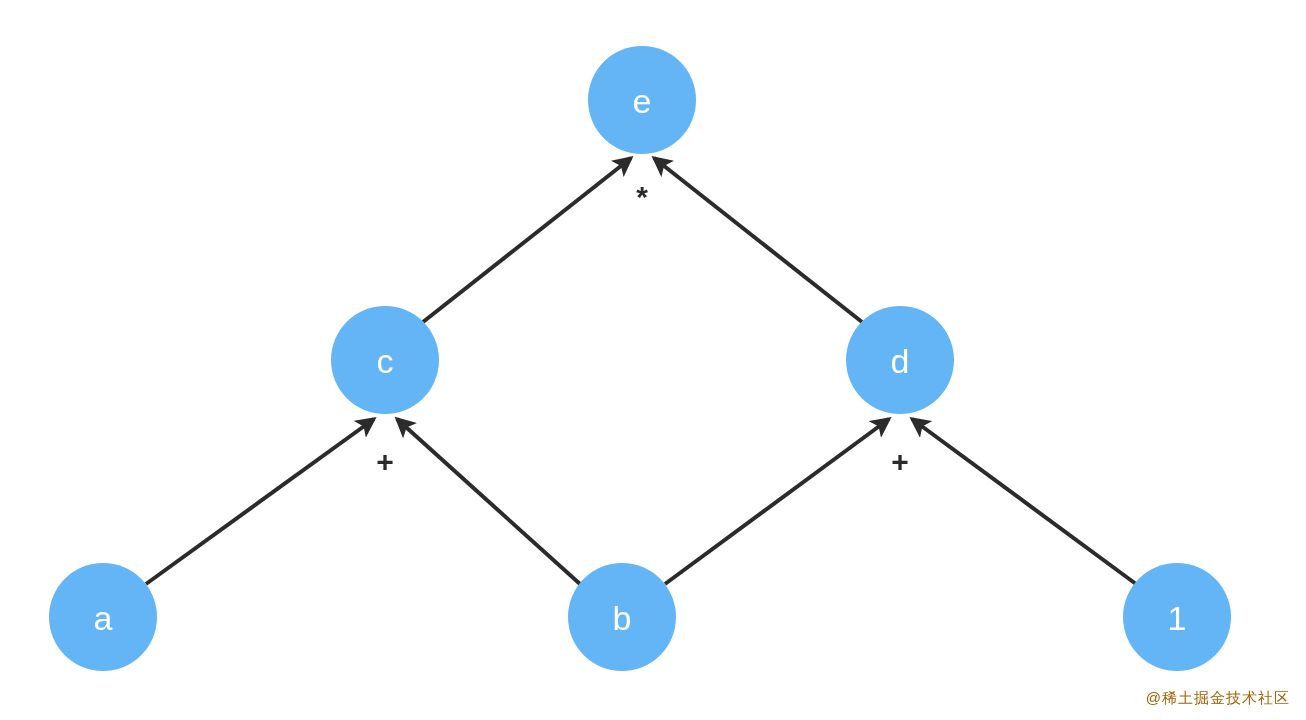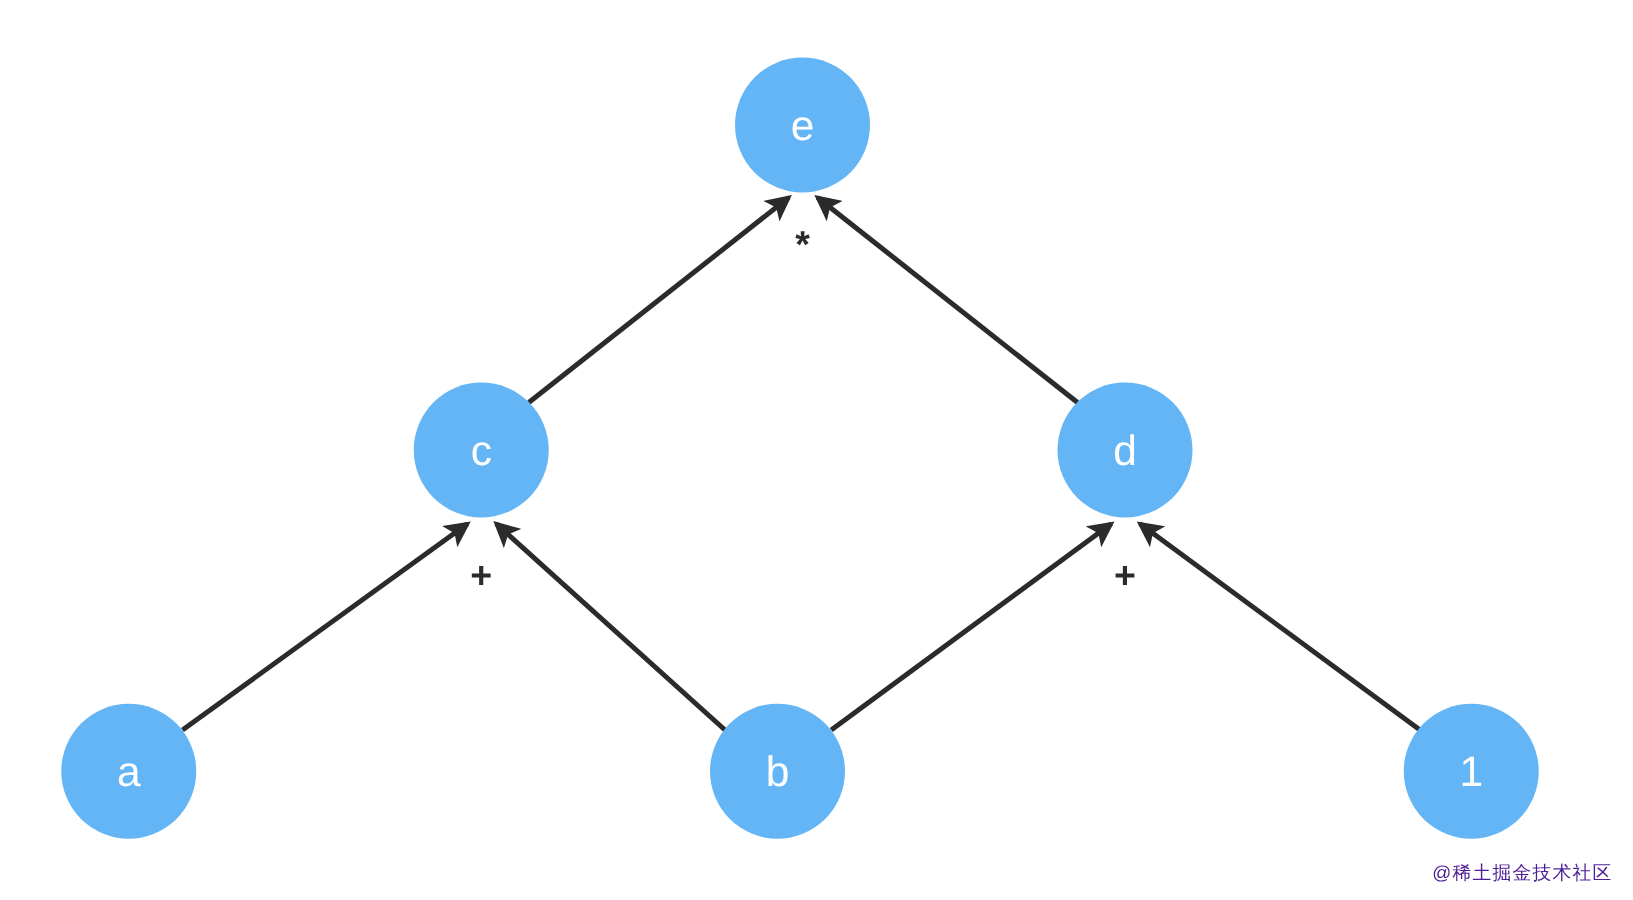--- a/index.html
+++ b/index.html
@@ -47,21 +47,21 @@
     fill: #2b2b2b;
     text-anchor: middle;
     dominant-baseline: central;
   }
   .watermark {
     position: absolute;
     right: 16px;
     bottom: 12px;
     font-family: "Liberation Sans", sans-serif;
     font-size: 15px;
-    color: #4c1d95;
+    color: #a16207;
     letter-spacing: 1px;
     white-space: nowrap;
     user-select: none;
   }
 </style>
 </head>
 <body>
 
 <div id="canvas">
 

